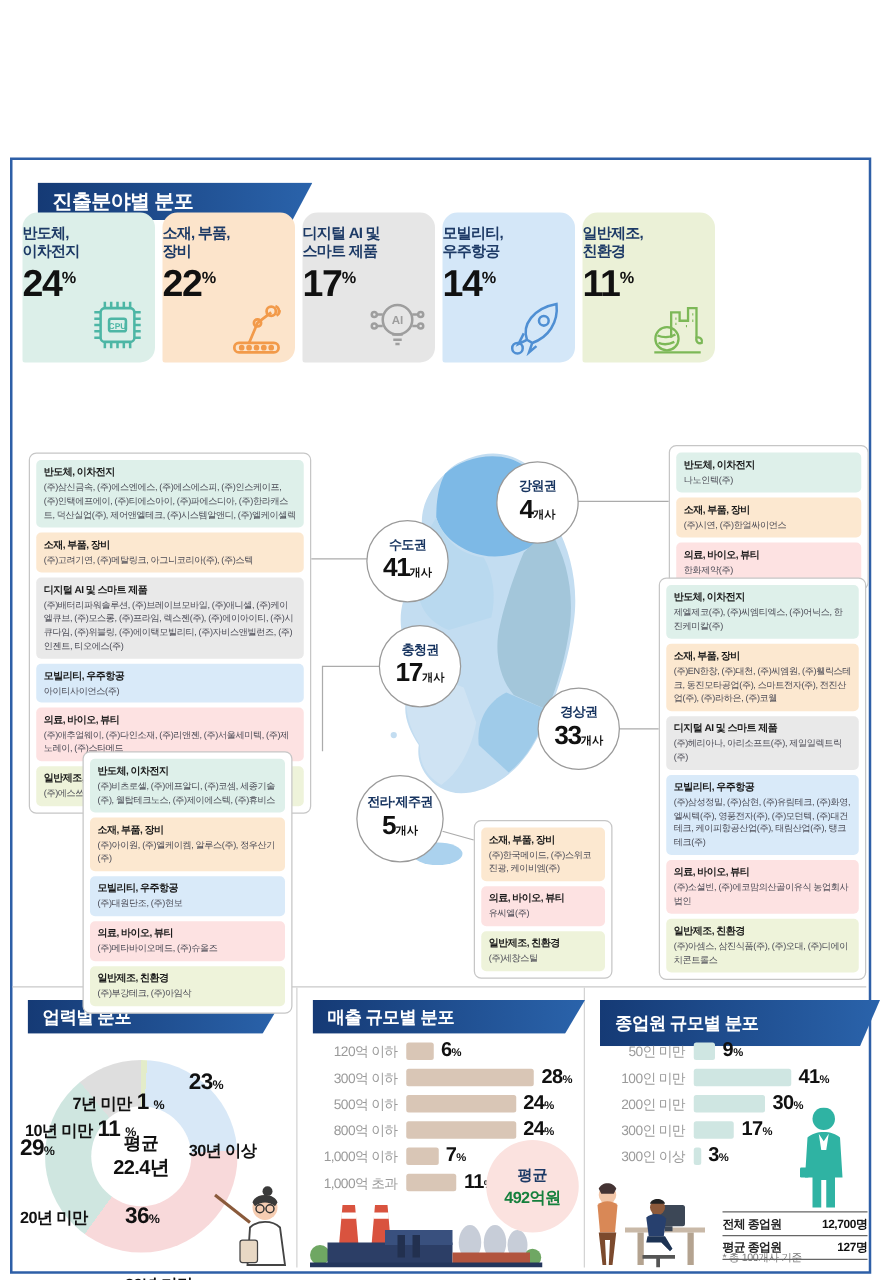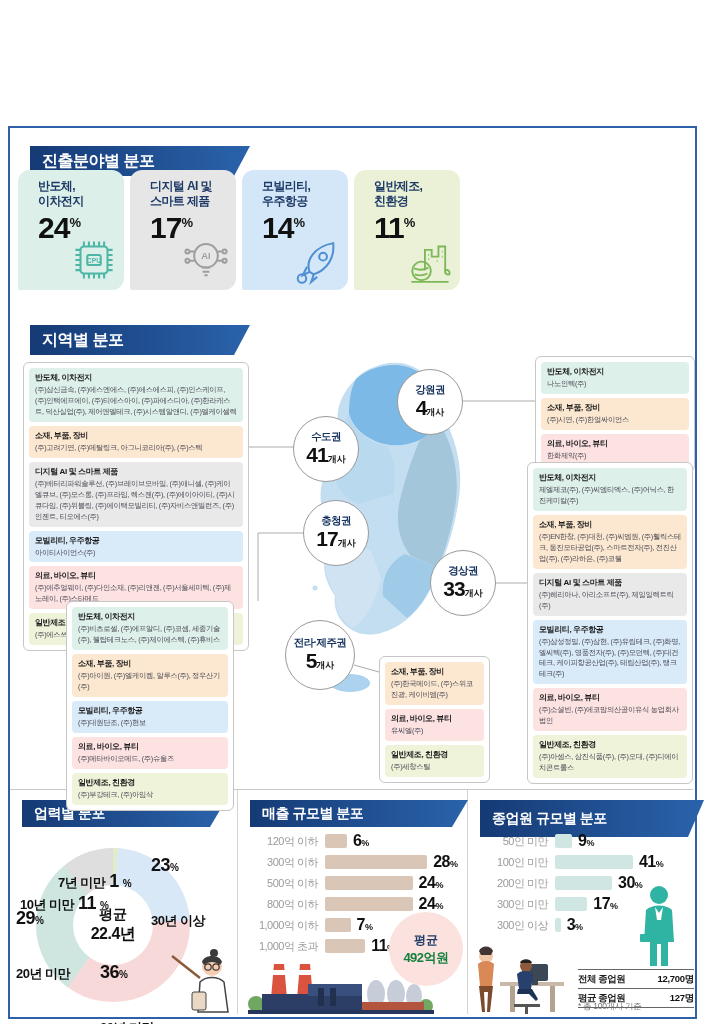--- a/index.html
+++ b/index.html
@@ -19,21 +19,21 @@
              clip-path:polygon(0 0,100% 0,calc(100% - 16px) 100%,0 100%);
              display:flex;align-items:center;padding-left:12px;letter-spacing:-0.5px;}
   .t-fields{left:30px;top:146px;width:208px;height:30px;font-size:16px;}
   .t-regions{left:30px;top:325px;width:208px;height:30px;font-size:16px;}
   .t-age{left:22px;top:800px;width:192px;height:27px;font-size:14px;}
   .t-rev{left:250px;top:800px;width:206px;height:27px;font-size:14px;}
   .t-emp{left:480px;top:800px;width:212px;height:37px;font-size:14px;}
 
   
   .cards{position:absolute;left:18px;top:170px;display:flex;gap:6px;}
-  .card{position:relative;width:106px;height:120px;border-radius:12px 12px 12px 2px;padding:9px 20px;box-sizing:border-box;}
+  .card{position:relative;width:106px;height:120px;border-radius:12px 12px 12px 2px;padding:9px 0;box-sizing:border-box;}
   .card .lbl{font-size:12px;font-weight:800;color:#1d3a66;white-space:pre-line;line-height:1.25;letter-spacing:-0.6px;}
   .card .val{margin-top:4px;font-size:30px;font-weight:900;color:#111;letter-spacing:-1px;line-height:1;}
   .card .val sup{font-size:13px;font-weight:800;vertical-align:super;}
   .card svg{position:absolute;right:3px;bottom:3px;}
 
   
   .map-svg{position:absolute;left:295px;top:358px;z-index:1;}
   .lines-svg{position:absolute;left:0;top:0;z-index:2;pointer-events:none;}
   .bubble{position:absolute;z-index:3;width:66px;height:66px;border-radius:50%;background:#fff;border:1.5px solid #9a9a9a;
           display:flex;flex-direction:column;align-items:center;justify-content:center;box-sizing:border-box;}
@@ -121,20 +121,37 @@
       <div class="lbl">반도체,
 이차전지</div>
       <div class="val"><span>24</span><sup>%</sup></div>
       <svg width="54" height="54" viewBox="0 0 64 64" fill="none" stroke="#4db6a5" stroke-width="2.4">
         <rect x="16" y="16" width="32" height="32" rx="4"></rect>
         <rect x="24" y="26" width="16" height="12" rx="2"></rect>
         <text x="32" y="36" font-size="8" text-anchor="middle" fill="#4db6a5" stroke="none" font-weight="bold">CPU</text>
         <path d="M20 10v6M26 10v6M32 10v6M38 10v6M44 10v6M20 48v6M26 48v6M32 48v6M38 48v6M44 48v6M10 20h6M10 26h6M10 32h6M10 38h6M10 44h6M48 20h6M48 26h6M48 32h6M48 38h6M48 44h6"></path>
       </svg>
     </div>
+    <div class="card" style="background: rgb(252, 228, 203);">
+      <div class="lbl">소재, 부품,
+장비</div>
+      <div class="val"><span>22</span><sup>%</sup></div>
+      <svg width="54" height="54" viewBox="0 0 64 64" fill="none" stroke="#f29a4a" stroke-width="2.6">
+        <rect x="10" y="49" width="42" height="9" rx="4.5"></rect>
+        <circle cx="17" cy="53.5" r="1.4"></circle>
+          <circle cx="24" cy="53.5" r="1.4"></circle>
+          <circle cx="31" cy="53.5" r="1.4"></circle>
+          <circle cx="38" cy="53.5" r="1.4"></circle>
+          <circle cx="45" cy="53.5" r="1.4"></circle>
+        <path d="M24 49 L32 30 L45 20"></path>
+        <circle cx="32" cy="30" r="3.4"></circle>
+        <circle cx="45" cy="19" r="4.4"></circle>
+        <path d="M49 14c3 1 4 4 3 7M50 23c2-1 3-3 3-5"></path>
+      </svg>
+    </div>
     <div class="card" style="background: rgb(230, 230, 230);">
       <div class="lbl">디지털 AI 및
 스마트 제품</div>
       <div class="val"><span>17</span><sup>%</sup></div>
       <svg width="54" height="54" viewBox="0 0 64 64" fill="none" stroke="#9e9e9e" stroke-width="2.4">
         <circle cx="32" cy="27" r="14"></circle>
         <text x="32" y="31" font-size="11" text-anchor="middle" fill="#9e9e9e" stroke="none" font-weight="bold">AI</text>
         <path d="M27 41h10M28 46h8M30 50h4"></path>
         <path d="M18 22h-6M18 33h-6M46 22h6M46 33h6"></path>
         <circle cx="10" cy="22" r="2.4"></circle>
@@ -162,21 +179,20 @@
         <path d="M26 44V20h8v8h8v-12h8v28"></path>
         <path d="M30 26h1M30 31h1M40 33h1M46 22h1M46 28h1"></path>
         <circle cx="22" cy="45" r="11"></circle>
         <path d="M13 42c5 2 12 2 17-1M14 49c5 2 11 1 15-1"></path>
         <path d="M50 44c4-1 6 2 5 5-3 1-6-1-5-5Z"></path>
         <path d="M10 58h44"></path>
       </svg>
     </div>
   </div>
 
-  <div class="sec-title t-regions">지역별 분포</div>
 
   <svg class="map-svg" width="205" height="340" viewBox="0 0 205 340">
     <path d="M82,8 C104,0 126,8 136,24 C144,36 152,48 150,62 C162,84 168,112 164,140 C160,168 152,194 142,216 C134,238 122,256 104,267 C88,277 70,280 57,272 C44,264 38,251 40,238 C32,226 26,212 31,198 C24,184 22,168 28,154 C23,138 26,122 33,110 C29,92 34,76 43,66 C40,48 50,31 61,21 C68,13 74,11 82,8 Z" fill="#c3ddf1"></path>
     <path d="M61,21 C75,8 102,2 120,12 C132,18 140,28 144,42 C147,52 148,60 146,68 C128,84 108,90 90,86 C72,82 58,70 54,56 C54,42 56,30 61,21 Z" fill="#7db9e6"></path>
     <path d="M146,68 C158,88 164,114 161,142 C158,166 151,190 143,210 L116,198 C104,184 100,162 105,142 C110,120 118,98 124,84 C132,76 140,70 146,68 Z" fill="#a3c6da"></path>
     <path d="M54,56 C60,74 74,86 92,88 C100,102 102,120 98,136 L64,146 C48,140 38,126 40,110 C36,94 42,76 48,66 Z" fill="#b9d9ef"></path>
     <path d="M31,198 C44,188 62,186 76,192 L86,220 C82,242 72,260 58,270 C46,263 40,252 41,238 C34,227 28,212 31,198 Z" fill="#cfe3f3"></path>
     <path d="M143,210 C137,230 127,248 112,260 L88,238 C86,220 94,204 110,196 Z" fill="#9fcbe9"></path>
     <ellipse cx="55" cy="325" rx="20" ry="9" fill="#abd2ee"></ellipse>
     <circle cx="16" cy="175" r="3" fill="#c3ddf1"></circle>

